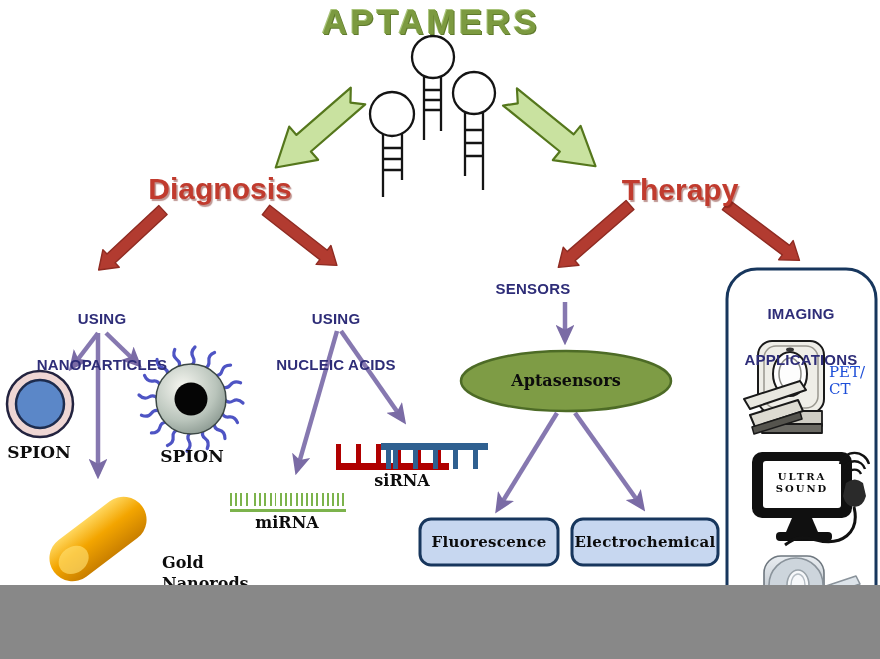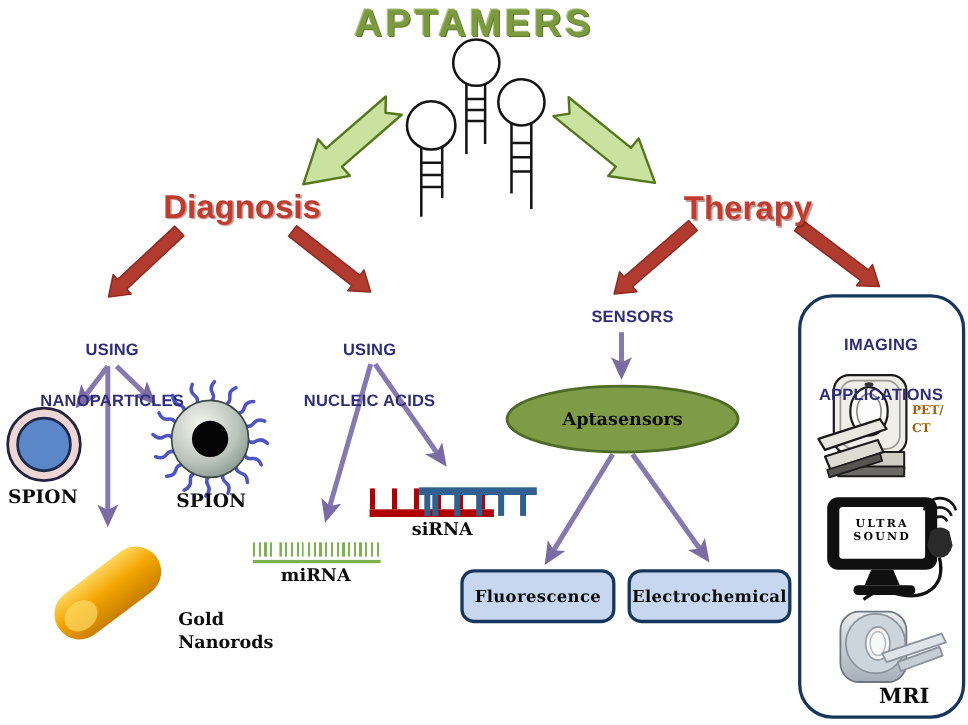--- a/index.html
+++ b/index.html
@@ -14,21 +14,21 @@
     --node-green-edge:#4d6b26;
     --box-blue:#c7d7f0;
     --box-navy:#17365d;
     --mirna-green:#7cb34c;
     --sirna-red:#b00000;
     --sirna-blue:#2f6090;
     --ink:#141414;
   }
   html,body{margin:0;padding:0;background:#888;}
   #stage{
-    position:relative;width:880px;height:659px;background:#ffffff;
+    position:relative;width:880px;height:585px;background:#ffffff;
     overflow:hidden;font-family:"Liberation Sans",sans-serif;
   }
   #stage svg{position:absolute;left:0;top:0;}
   .lbl{position:absolute;transform:translateX(-50%);text-align:center;white-space:nowrap;}
   .title-text{
     font-size:35px;font-weight:800;letter-spacing:3px;color:var(--title-green);
     text-shadow:1px 1px 0 #5f7a2c, -1px -1px 0 #a9c47a;
   }
   .branch-label{
     font-size:30px;font-weight:800;color:var(--branch-red);
@@ -53,21 +53,21 @@
     border-bottom:7px solid var(--sirna-red);
     background:repeating-linear-gradient(90deg,var(--sirna-red) 0 5px,transparent 5px 20px);}
   #sirna-blue{position:absolute;left:381px;top:443px;width:107px;height:19px;
     border-top:7px solid var(--sirna-blue);
     background:repeating-linear-gradient(90deg,var(--sirna-blue) 0 5px,transparent 5px 20px);
     background-position-x:12px;}
   
   #us-text{font-family:"DejaVu Serif",serif;font-weight:900;font-size:10px;
     line-height:12px;letter-spacing:2px;color:#0a0a0a;text-align:center;}
   #us-text span{display:block;}
-  #petct-label{font-family:"DejaVu Serif",serif;font-weight:bold;font-size:11px;line-height:17px;color:#a16207;}
+  #petct-label{font-family:"DejaVu Serif",serif;font-weight:normal;font-size:15px;line-height:17px;color:#1d4ed8;}
   #petct-label span{display:block;}
   #mri-label{font-family:"DejaVu Serif",serif;font-weight:bold;font-size:19px;color:#0c0c0c;}
   #aptasensors-label{font-size:16px;}
 </style>
 </head>
 <body>
 
 <div id="stage">
 
   <svg width="880" height="659" viewBox="0 0 880 659">
@@ -215,21 +215,21 @@
   <div class="lbl navy-heading" style="left:102px;top:283px;">
     <span>USING</span>
     <span>NANOPARTICLES</span>
   </div>
 
   <div class="lbl navy-heading" style="left:336px;top:283px;">
     <span>USING</span>
     <span>NUCLEIC ACIDS</span>
   </div>
 
-  <div class="lbl navy-heading" style="left:575px;top:279px;">SENSORS</div>
+  <div class="lbl navy-heading" style="left:533px;top:279px;">SENSORS</div>
 
   <div class="lbl navy-heading" style="left:801px;top:278px;">
     <span>IMAGING</span>
     <span>APPLICATIONS</span>
   </div>
 
   <div class="lbl serif-label s17" style="left:39px;top:442px;">SPION</div>
   <div class="lbl serif-label s17" style="left:192px;top:446px;">SPION</div>
 
   <div class="lbl serif-label s16 two-line left-align" style="left:118px;top:552px;">

